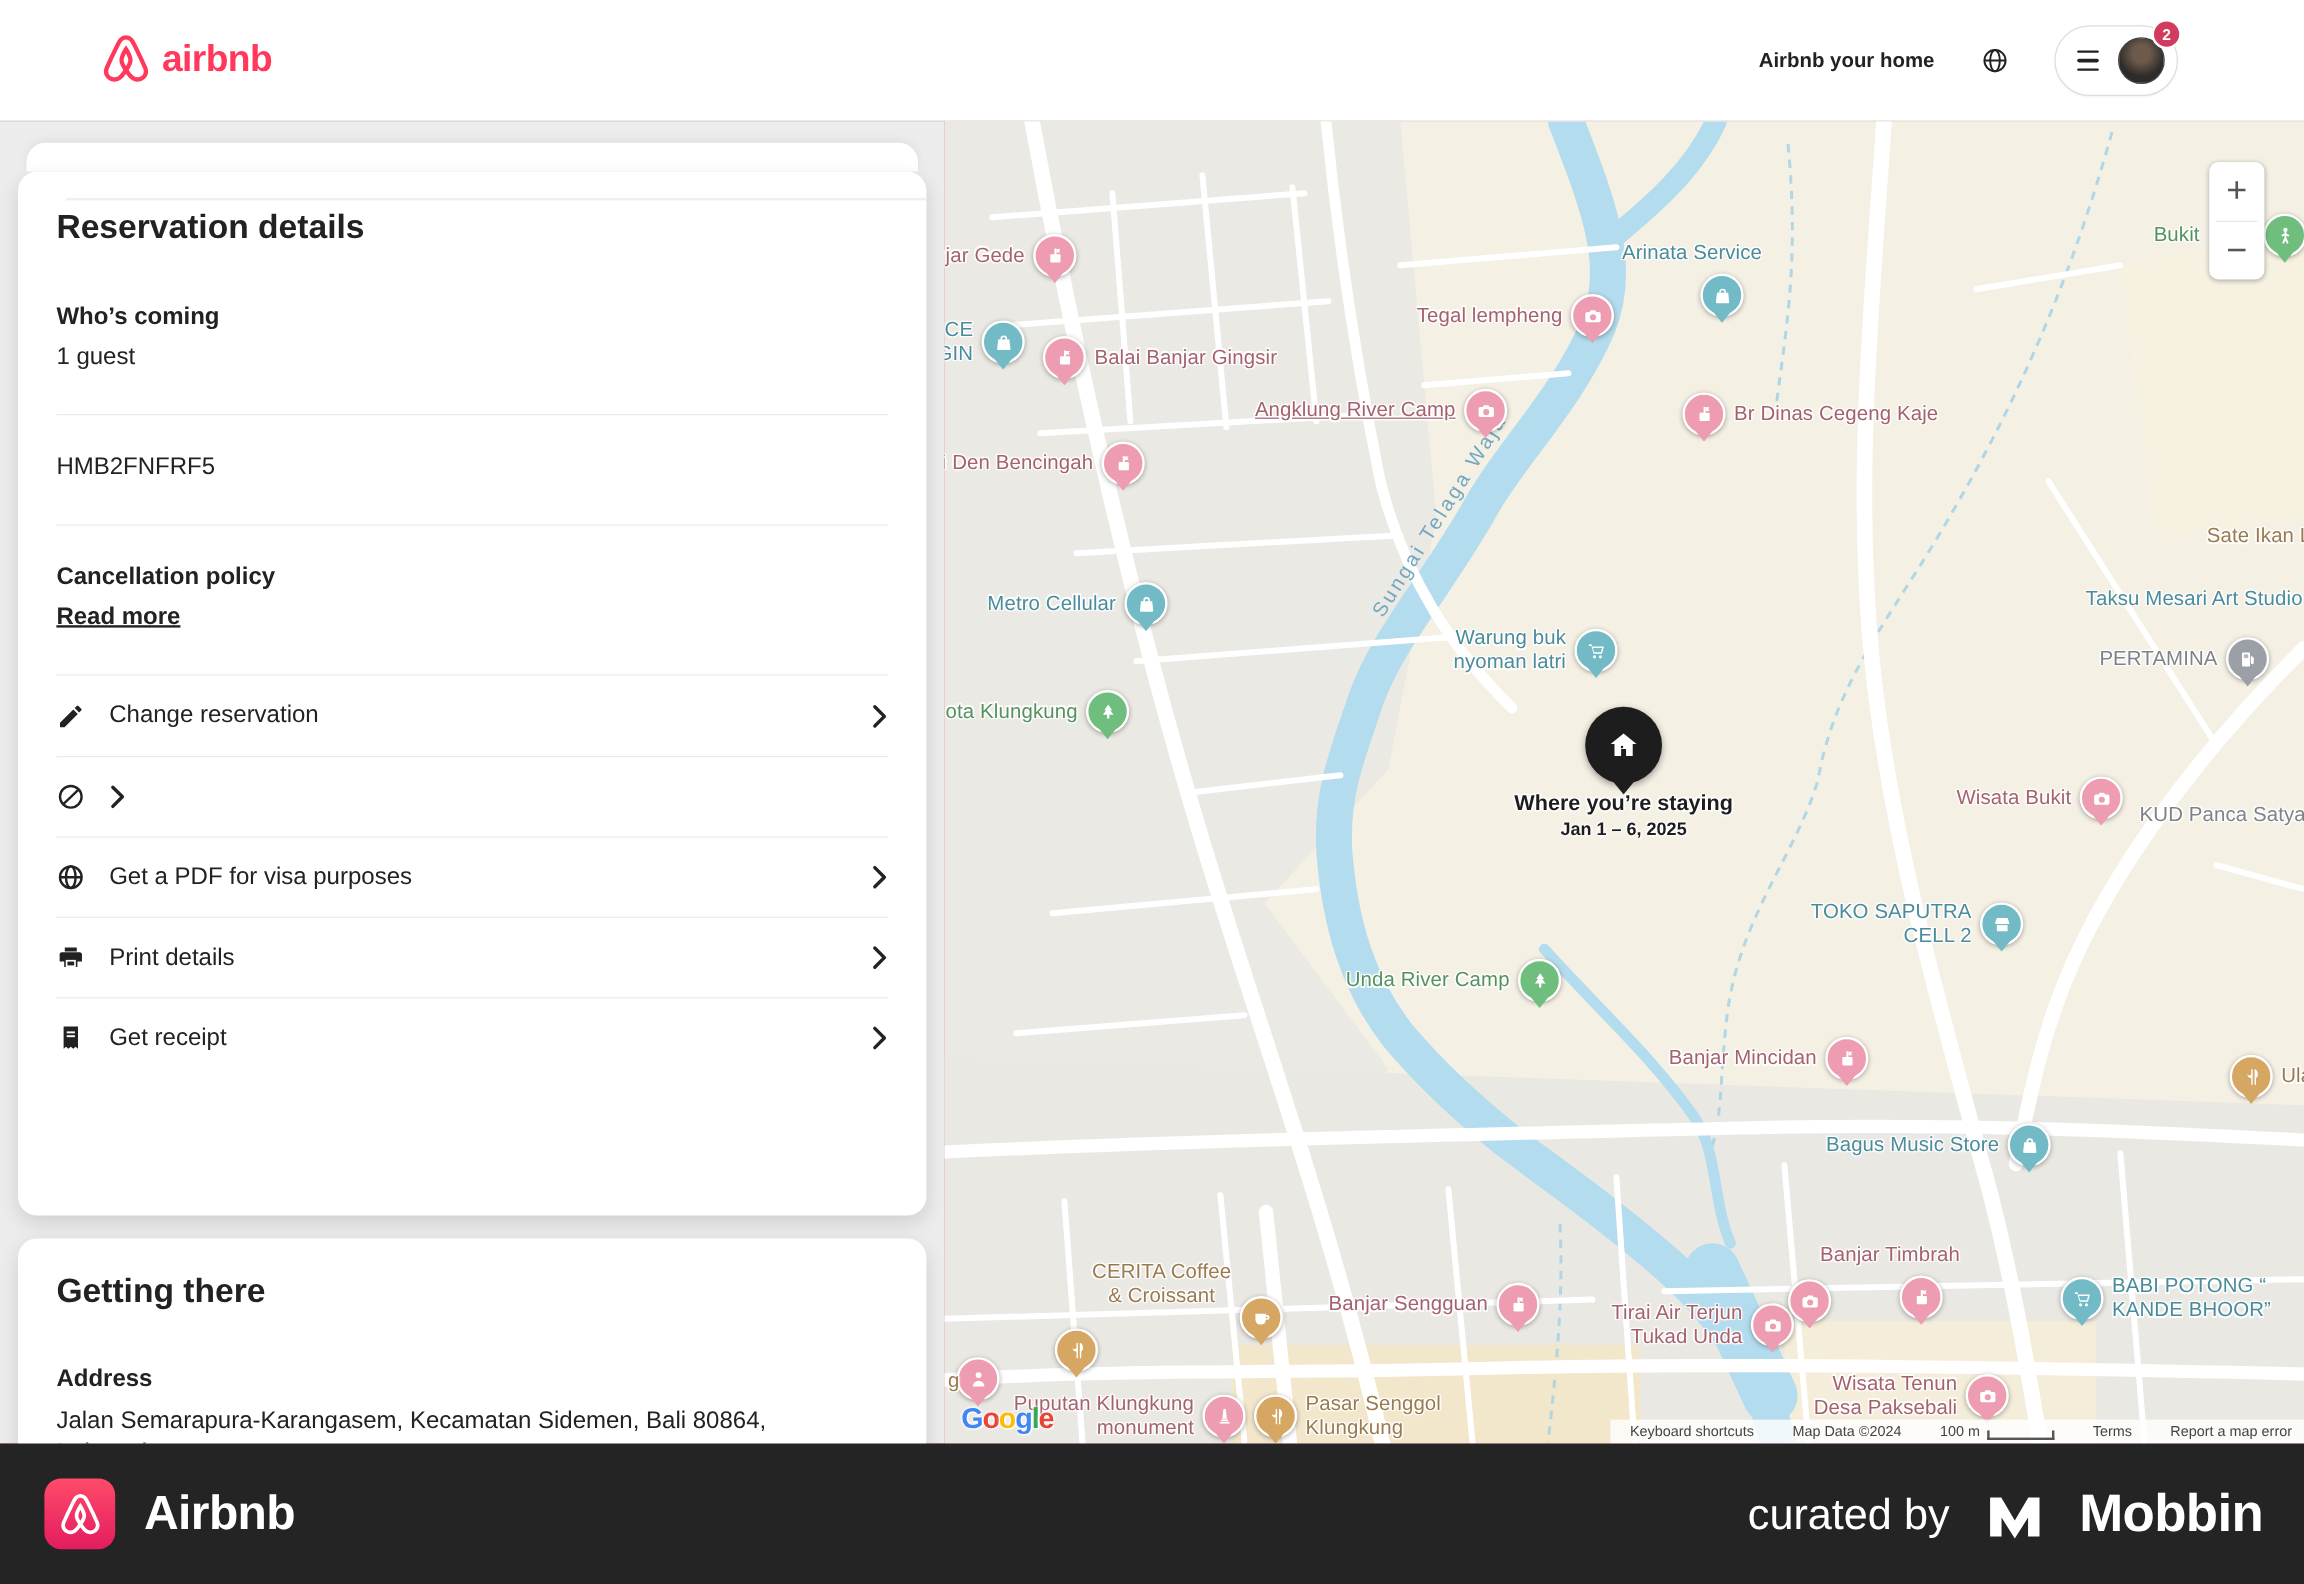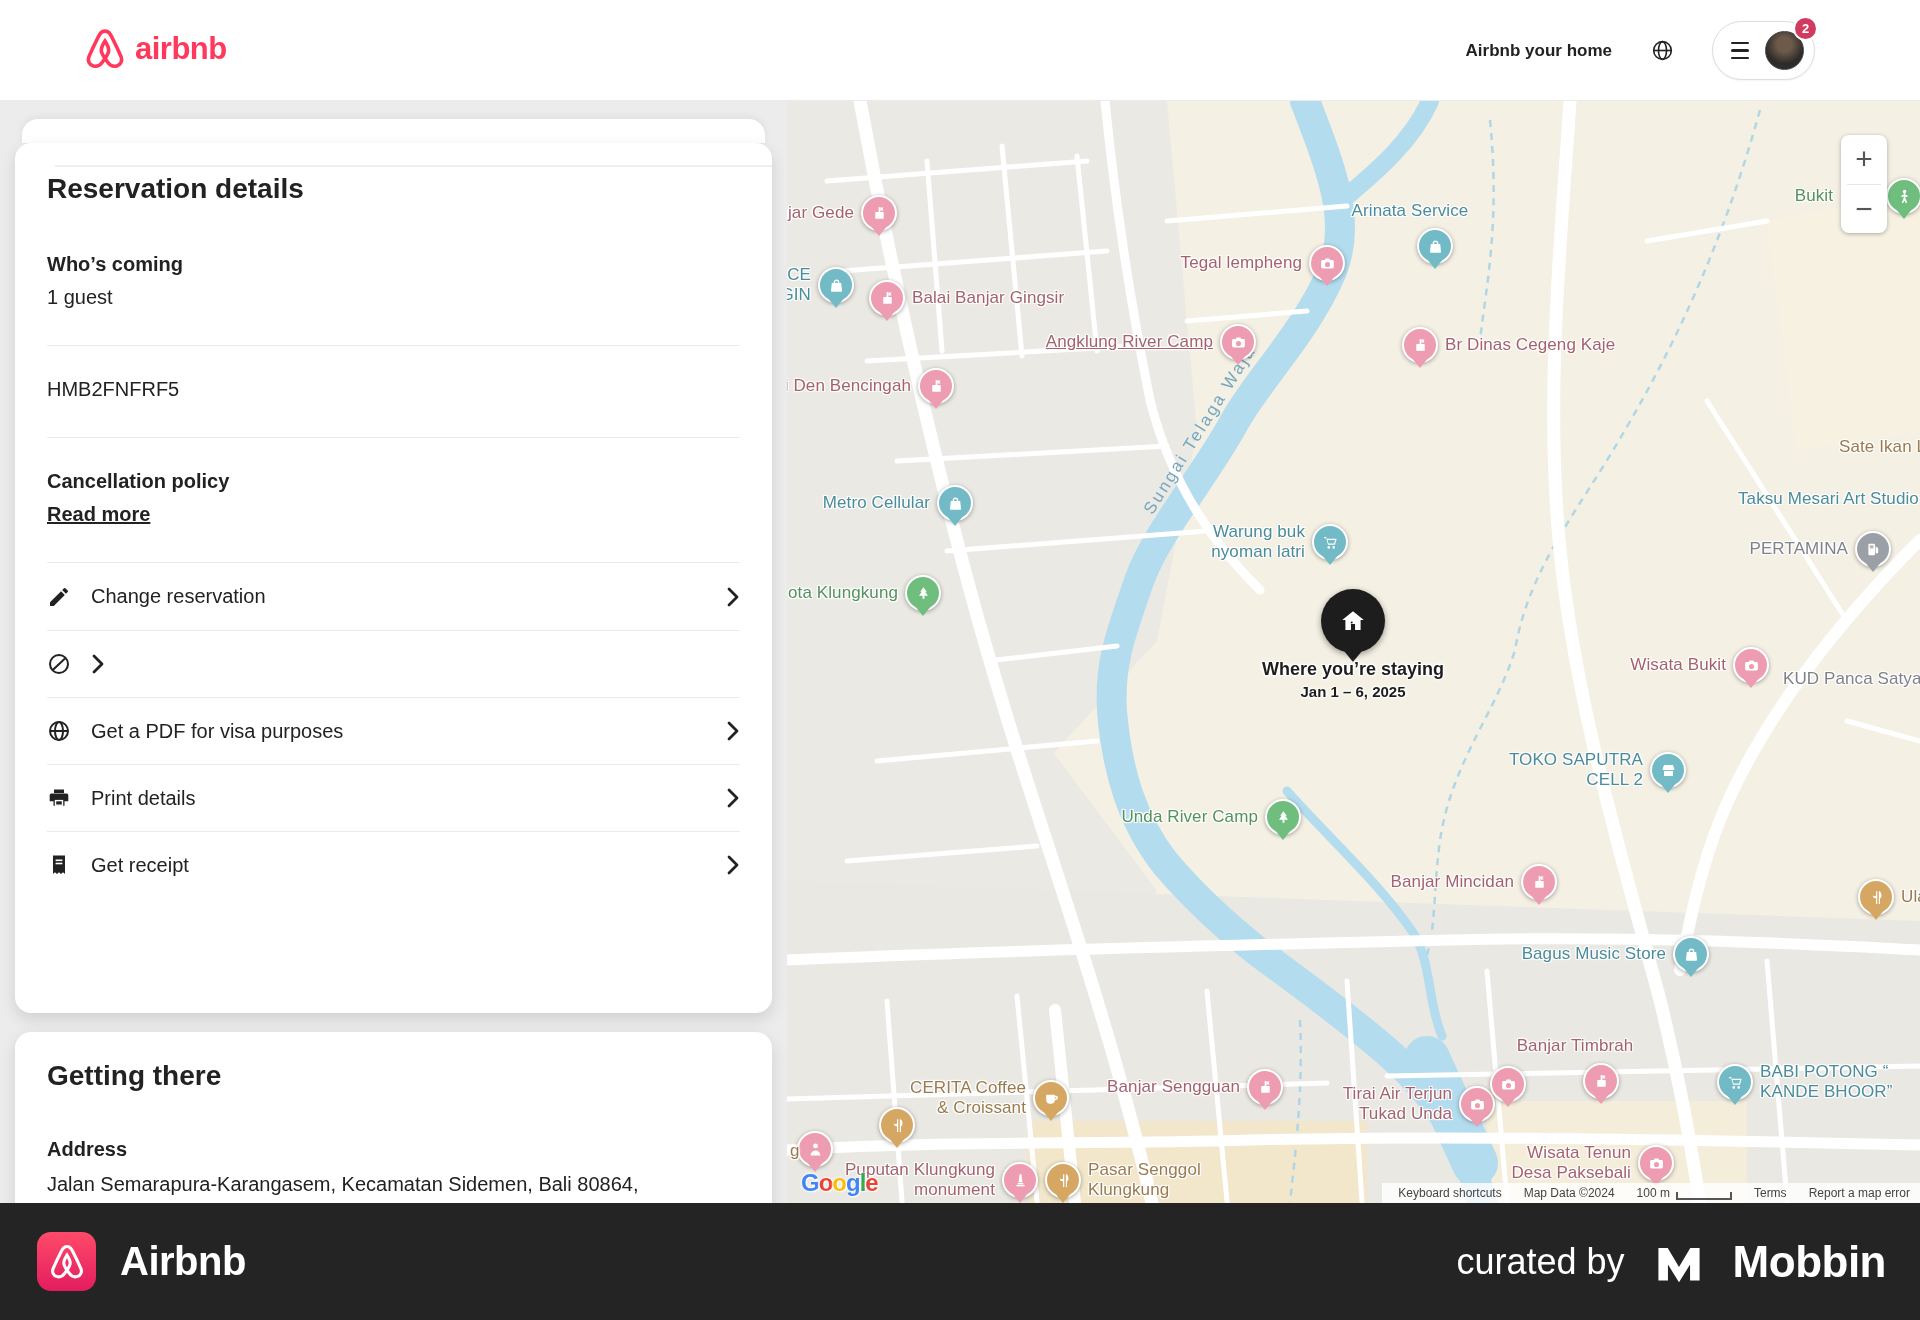--- a/index.html
+++ b/index.html
@@ -51,21 +51,21 @@
   .river-label { position:absolute; z-index:2; font-size:17px; letter-spacing:2.5px; white-space:nowrap; transform:translate(-50%,-50%) rotate(-58deg); }
   .home-pin { position:absolute; z-index:4; width:64px; height:64px; margin:-32px 0 0 -32px; border-radius:50%; background:#1d1d1d; color:#1d1d1d; display:flex; align-items:center; justify-content:center; box-shadow:0 2px 6px rgba(0,0,0,.4); cursor:pointer; }
   .home-pin::after { content:""; position:absolute; top:100%; left:50%; transform:translateX(-50%); margin-top:-7px; border:13px solid transparent; border-top:16px solid #1d1d1d; }
   .home-title { position:absolute; z-index:4; transform:translateX(-50%); font-size:18px; font-weight:700; color:#1d1d1d; white-space:nowrap;
     text-shadow:0 0 4px #fff,0 0 4px #fff,1px 1px 0 #fff,-1px -1px 0 #fff,1px -1px 0 #fff,-1px 1px 0 #fff; }
   .home-dates { position:absolute; z-index:4; transform:translateX(-50%); font-size:15px; font-weight:600; color:#1d1d1d; white-space:nowrap;
     text-shadow:0 0 4px #fff,0 0 4px #fff,1px 1px 0 #fff,-1px -1px 0 #fff; }
   .zoom-ctrl { position:absolute; z-index:6; right:33px; top:34px; width:46px; height:98px; background:#fff; border-radius:8px; box-shadow:0 1px 4px rgba(0,0,0,.3); display:flex; flex-direction:column; }
   .zoom-ctrl button { flex:1; border:none; background:none; font-size:30px; color:#555; cursor:pointer; line-height:1; font-family:inherit; }
   .zoom-ctrl .zc-div { height:1px; background:#E6E6E6; margin:0 6px; }
-  .attribution { position:absolute; z-index:6; right:0; bottom:0; height:20px; background:rgba(255,255,255,.8); display:flex; align-items:center; gap:22px; padding:0 10px 0 16px; font-size:12px; color:#444; }
+  .attribution { position:absolute; z-index:6; right:0; bottom:0; height:20px; background:rgba(255,255,255,.8); display:flex; align-items:center; gap:32px; padding:0 10px 0 16px; font-size:12px; color:#444; }
   .attribution span { white-space:nowrap; }
   .scale-wrap { display:flex; align-items:flex-end; gap:6px; }
   .scale-bar { width:56px; height:8px; border-left:2px solid #555; border-right:2px solid #555; border-bottom:2px solid #555; }
   .google-logo { position:absolute; z-index:6; left:14px; bottom:6px; font-size:24px; font-weight:700; letter-spacing:-1px;
     text-shadow:0 0 3px #fff,0 0 3px #fff,1px 1px 0 rgba(255,255,255,.9); }
 
   
   .footer { position:absolute; left:0; bottom:0; width:100%; height:117px; background:#242424; z-index:30; display:flex; align-items:center; justify-content:space-between; padding:0 34px 0 37px; }
   .f-left { display:flex; align-items:center; gap:24px; }
   .f-appicon { width:59px; height:59px; border-radius:14px; background:linear-gradient(180deg,#FF4B69,#E31C5F); display:flex; align-items:center; justify-content:center; }
@@ -450,21 +450,21 @@
         <div class="m-label" style="color: rgb(74, 140, 155); left: 973px; top: 961px;">
           <div>BABI POTONG “</div>
           <div>KANDE BHOOR”</div>
         </div>
         <div class="pin" style="left: 264px; top: 997px; background: rgb(214, 167, 99); color: rgb(214, 167, 99);">
           <svg viewBox="0 0 16 16" fill="#fff">
             <path d="M3 4.5h8.2v4.7A3.8 3.8 0 017.4 13h-.6A3.8 3.8 0 013 9.2V4.5z"></path>
             <path d="M11.2 5.5h1a1.9 1.9 0 010 3.8h-1V8h.9a.6.6 0 000-1.2h-.9z"></path>
           </svg>
         </div>
-        <div class="m-label" style="color: rgb(154, 123, 79); right: 894px; top: 977px; text-align: right;">
+        <div class="m-label" style="color: rgb(154, 123, 79); right: 894px; top: 949px; text-align: center;">
           <div>CERITA Coffee</div>
           <div>&amp; Croissant</div>
         </div>
         <div class="pin" style="left: 478px; top: 986px; background: rgb(237, 156, 177); color: rgb(237, 156, 177);">
           <svg viewBox="0 0 16 16" fill="#fff">
             <rect x="4" y="6.5" width="8" height="6.5" rx="0.8"></rect>
             <rect x="7.2" y="2" width="1.6" height="4.8"></rect>
             <path d="M8.8 2.3h3.1l-1 1.4 1 1.4H8.8z"></path>
           </svg>
         </div>

